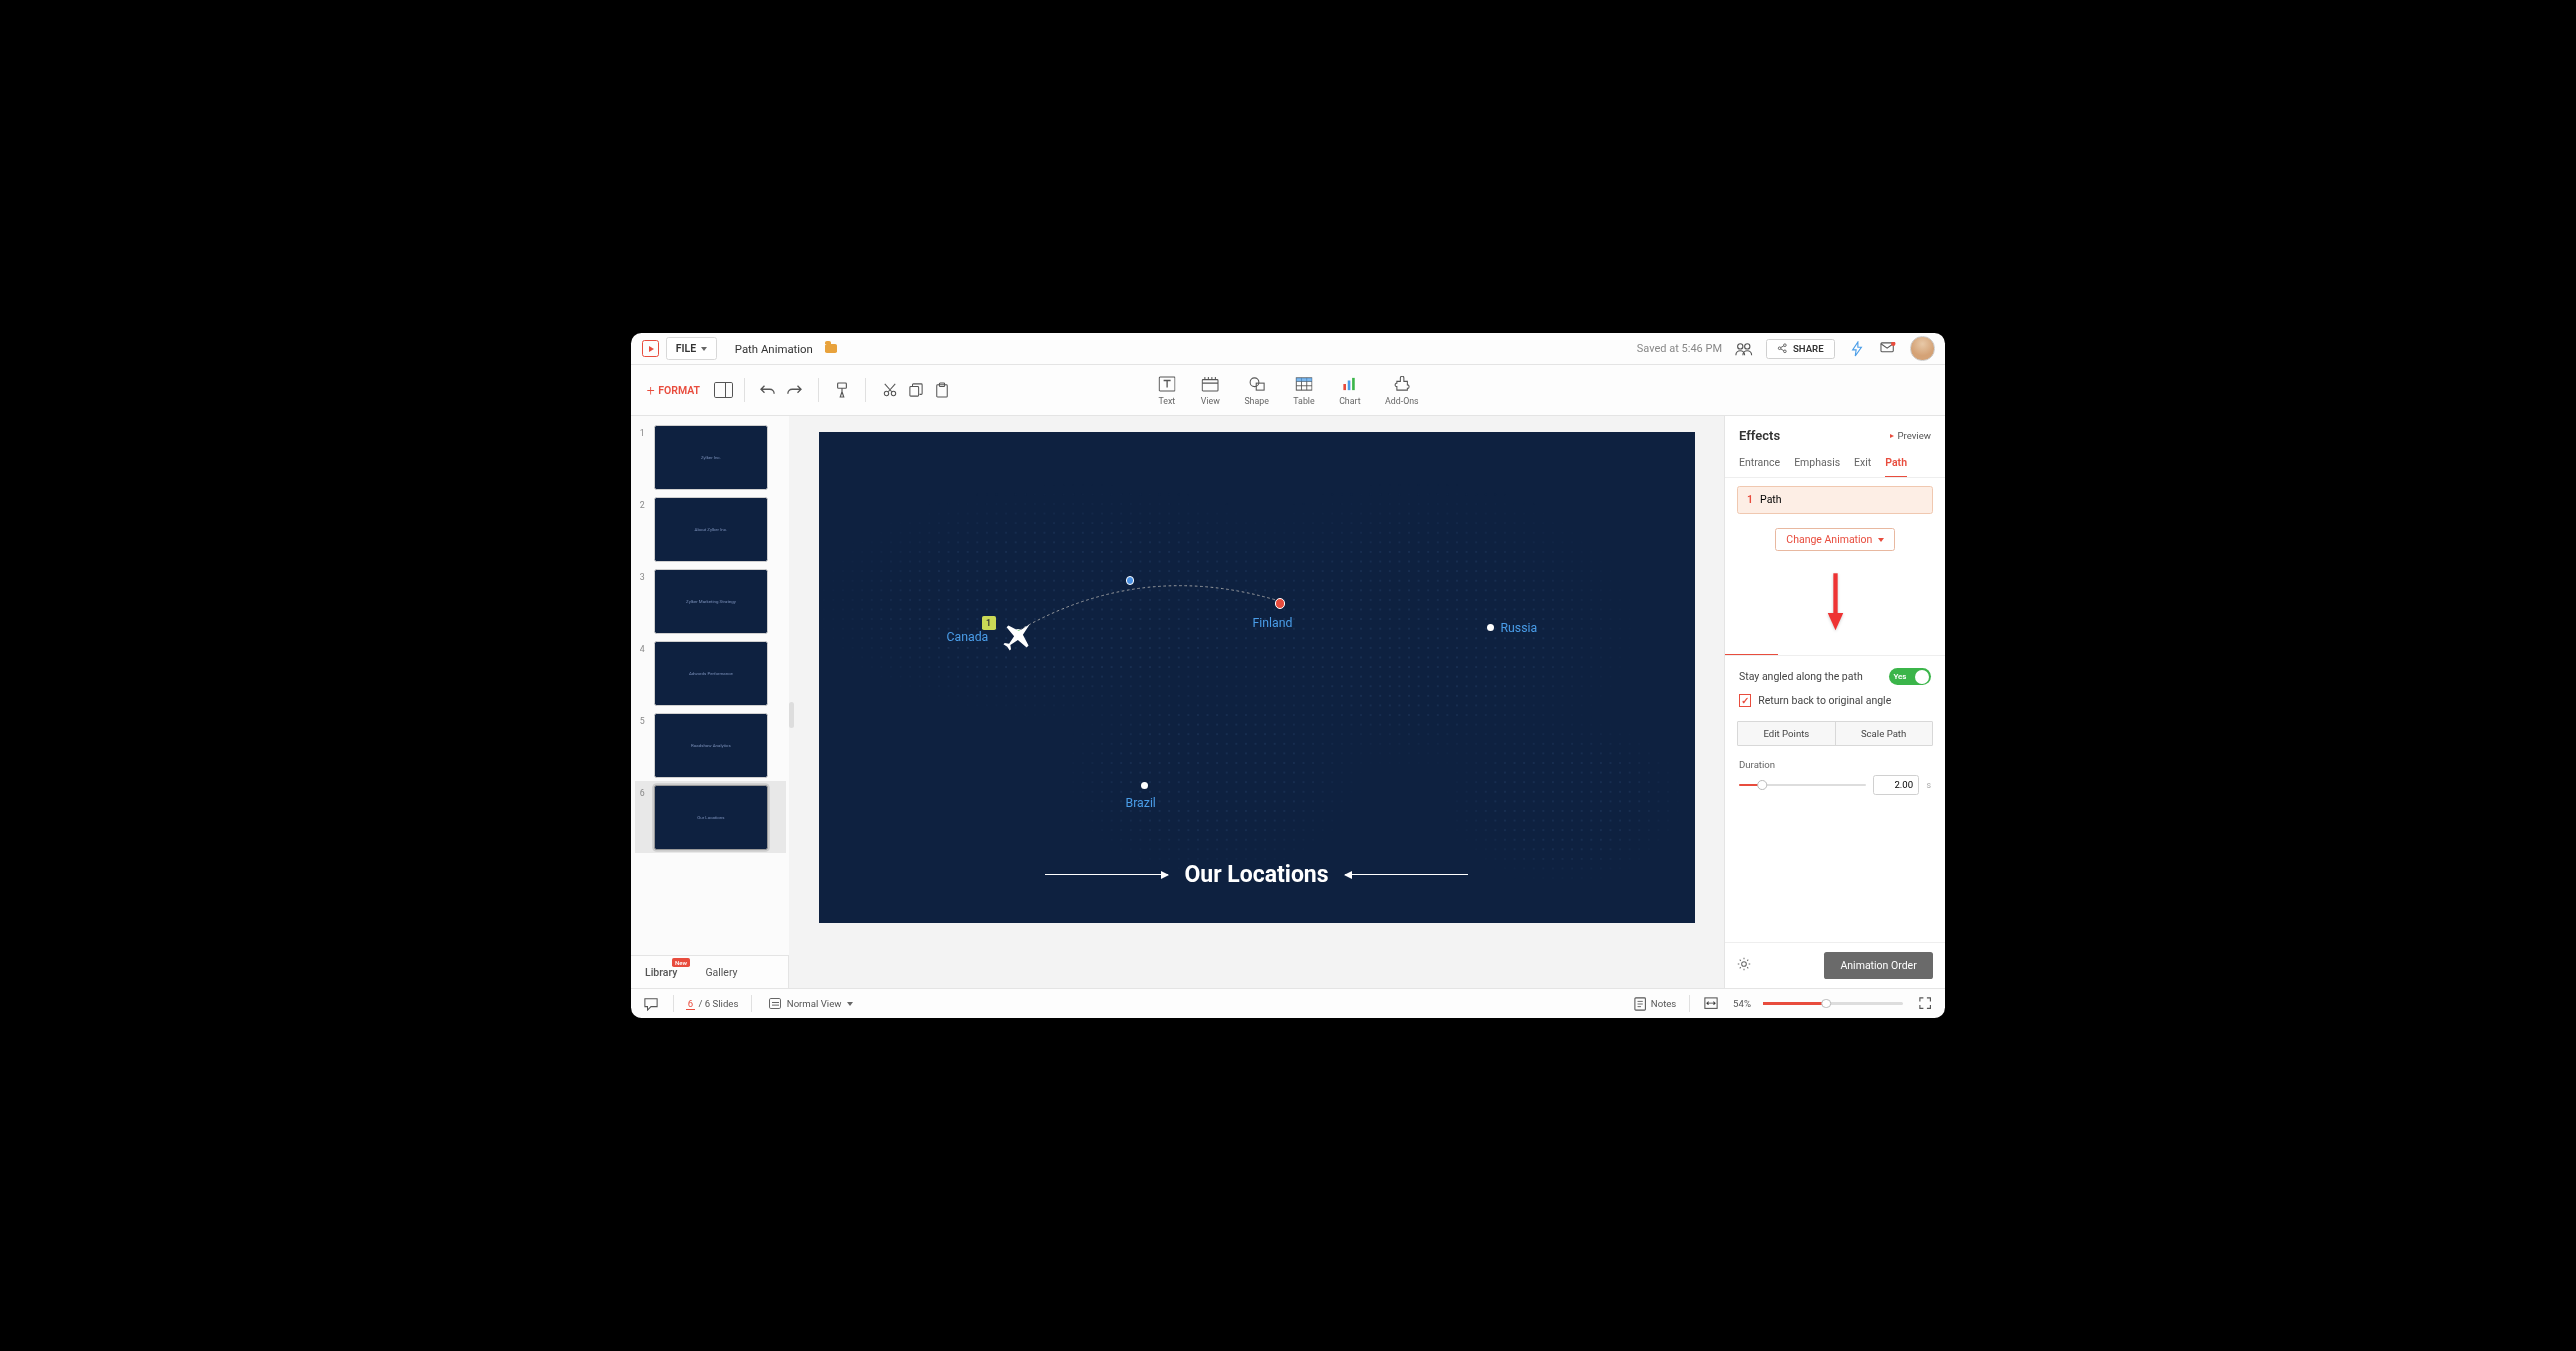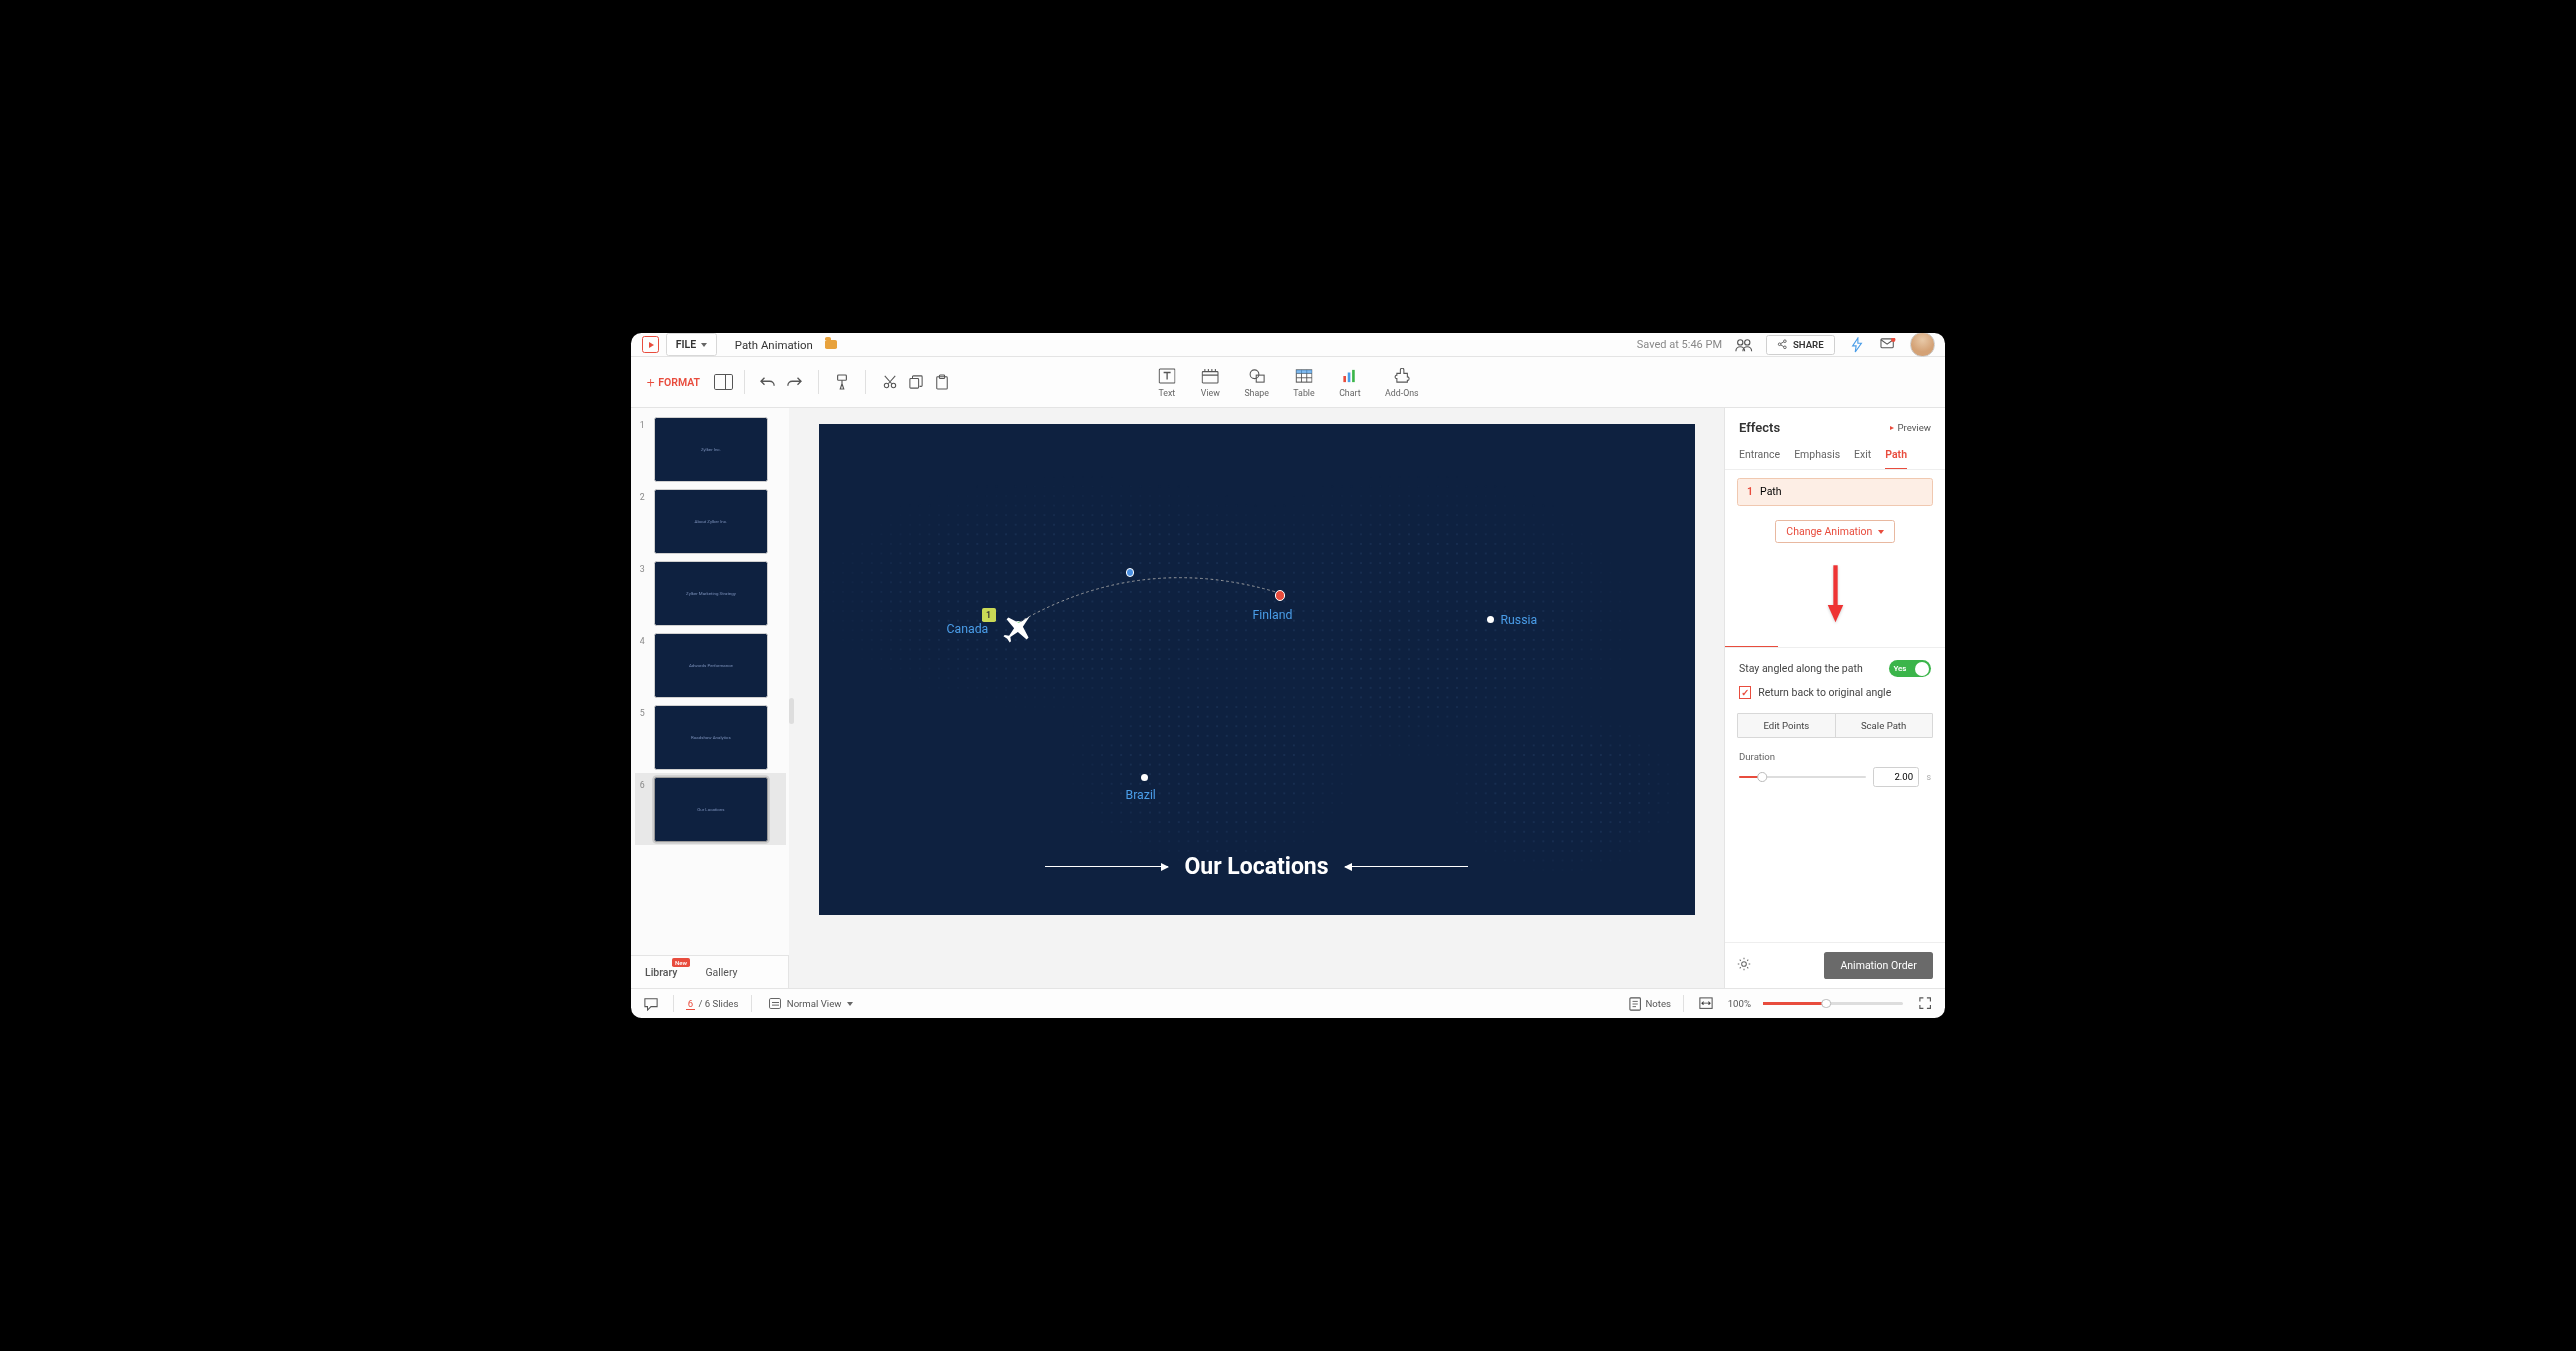--- a/index.html
+++ b/index.html
@@ -1,20 +1,20 @@
 <!DOCTYPE html>
 <html style="font-size:14px"><head>
 <meta charset="utf-8">
 <style>
 * { box-sizing: border-box; margin: 0; padding: 0; font-family: -apple-system, BlinkMacSystemFont, "Segoe UI", Roboto, sans-serif; }
 body { background: #000; display: flex; justify-content: center; align-items: center; min-height: 100vh; }
 .window { width: 1314px; height: 685px; background: #fdfdfd; border-radius: 10.5px; display: flex; flex-direction: column; overflow: hidden; position: relative; }
 
 
-.topbar { height: 24px; border-bottom: 0.9px solid #e4e4e4; display: flex; align-items: center; padding: 0 10.5px; gap: 7px; }
+.topbar { height: 32px; border-bottom: 0.9px solid #e4e4e4; display: flex; align-items: center; padding: 0 10.5px; gap: 7px; }
 .logo-show { width: 17.5px; height: 17.5px; border: 1.8px solid #e84c3d; border-radius: 2.6px; display:flex; align-items:center; justify-content:center; }
 .logo-show::before { content:""; border-left: 5.3px solid #e84c3d; border-top:3.5px solid transparent; border-bottom:3.5px solid transparent; margin-left:1.8px;}
 .file-btn { background:#fff; border:0.9px solid #d8d8d8; border-radius:2.6px; padding:4.4px 8.8px; font-size:10.5px; font-weight:600; color:#333; display:flex; align-items:center; gap:5.3px; cursor:pointer;}
 .chev { border-left:3.5px solid transparent; border-right:3.5px solid transparent; border-top:4.4px solid #666; }
 .doc-name { font-size:11.4px; color:#333; margin-left:10.5px; }
 .folder-icon { width:12.3px; height:9.6px; background:#e8a23c; border-radius:1.8px; margin-left:5.3px; position:relative; }
 .folder-icon::before{content:"";position:absolute;top:-2.6px;left:0;width:6.1px;height:2.6px;background:#e8a23c;border-radius:1.8px 1.8px 0 0;}
 .topbar-right { margin-left:auto; display:flex; align-items:center; gap:12.3px; }
 .saved-text { font-size:11px; color:#888;margin-left:44px; }
 .icon-btn { width:19px; height:19px; display:flex; align-items:center; justify-content:center; color:#555; cursor:pointer; }
@@ -459,21 +459,21 @@
           </svg>
         <span>Notes</span>
       </div>
       <div class="sb-divider"></div>
       <span class="icon-btn">
           <svg width="14" height="12.3" viewBox="0 0 16 14">
             <rect x="1" y="1" width="14" height="12" fill="none" stroke="#555" stroke-width="1.2"></rect>
             <path d="M4 7h8M5 5l-2 2 2 2M11 5l2 2-2 2" stroke="#555" stroke-width="1"></path>
           </svg>
         </span>
-      <span>100%</span>
+      <span>54%</span>
       <div class="zoom-slider">
         <div class="zoom-fill"></div>
         <div class="zoom-knob"></div>
       </div>
       <span class="icon-btn">
           <svg width="12.3" height="12.3" viewBox="0 0 14 14">
             <path d="M1 5V1h4M13 5V1H9M1 9v4h4M13 9v4H9" fill="none" stroke="#555" stroke-width="1.3"></path>
           </svg>
         </span>
     </div>

